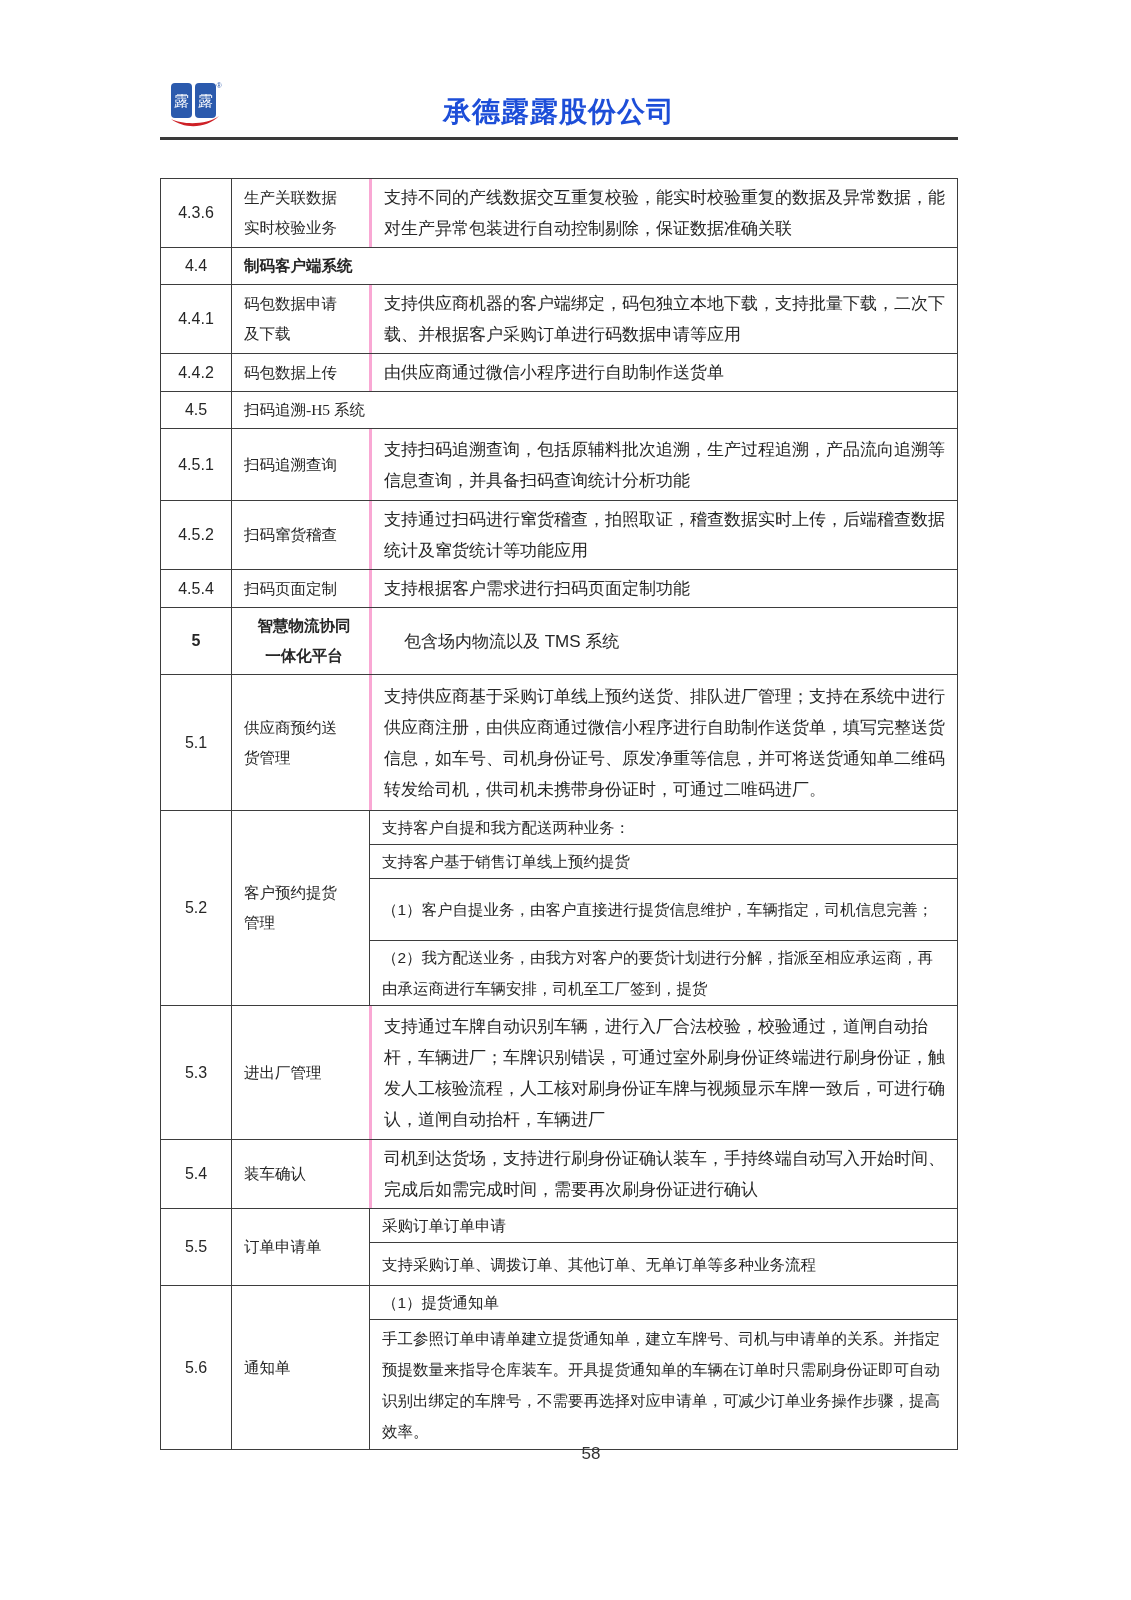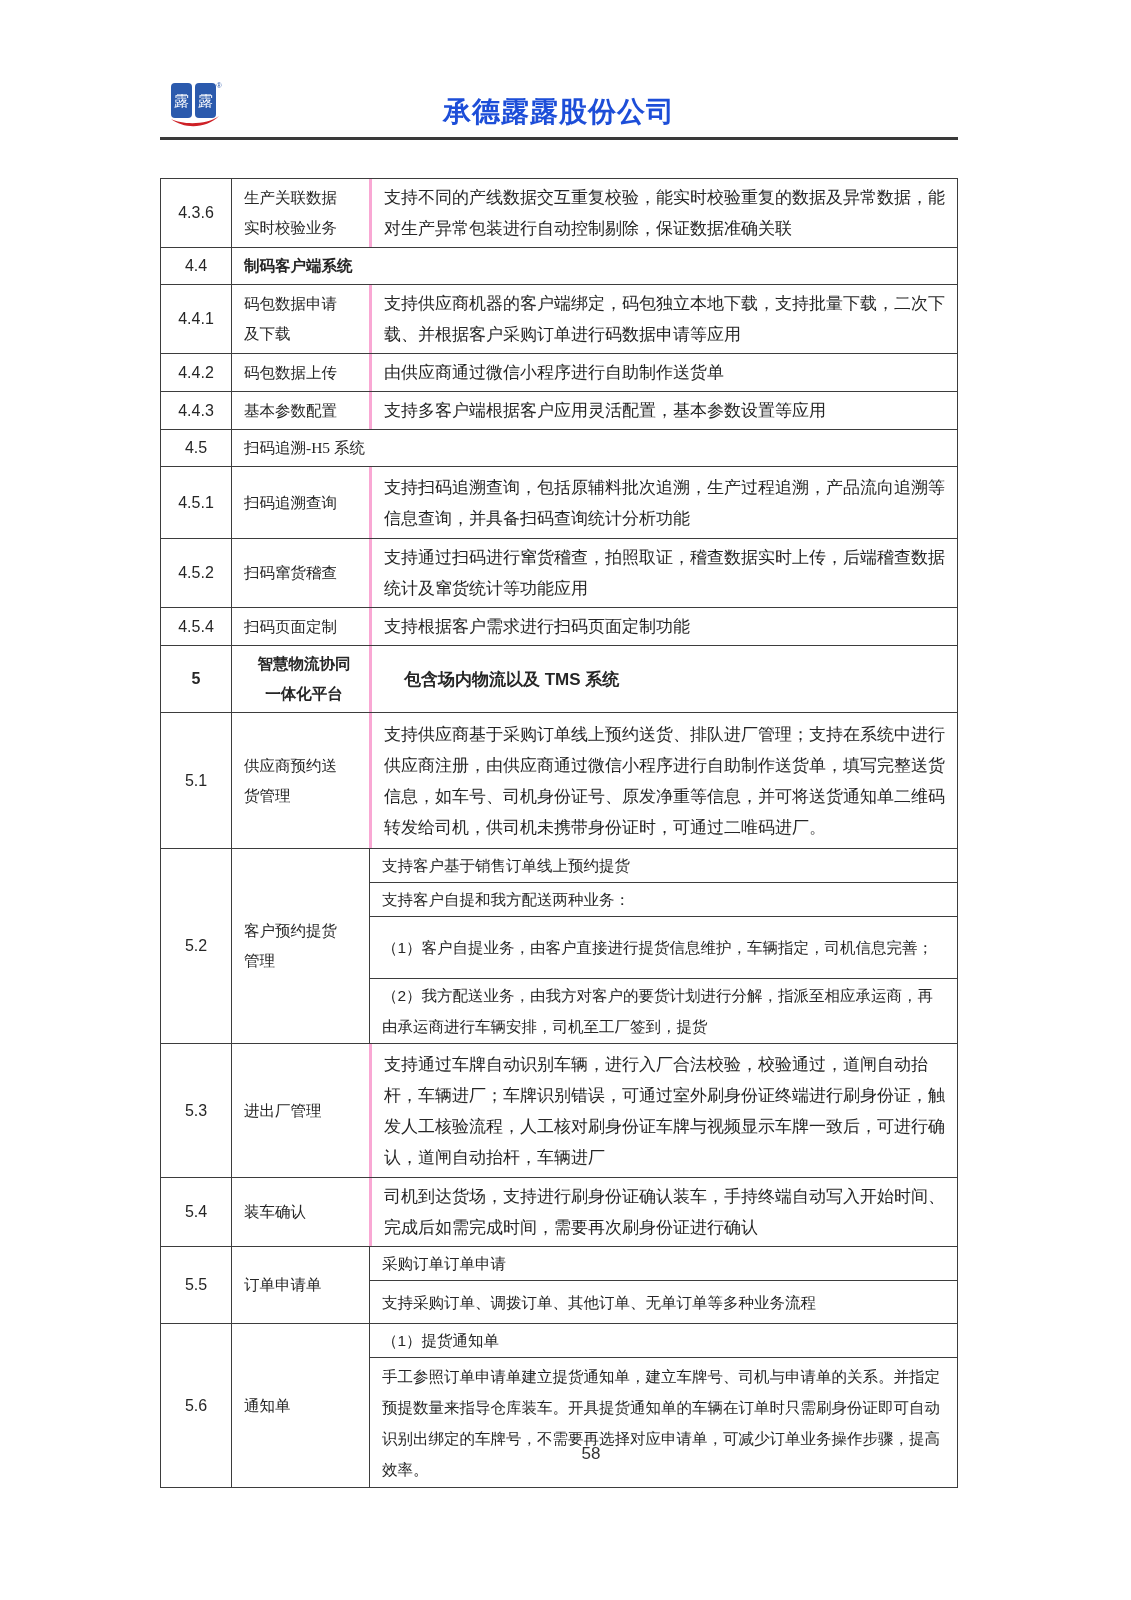--- a/index.html
+++ b/index.html
@@ -25,21 +25,21 @@
   .cm{flex:1;border-left:1px solid #3d3d3d;display:flex;align-items:center;
       padding:3px 8px 3px 12px;font-size:15.5px;line-height:30px;box-sizing:border-box;font-family:Liberation Serif, serif;}
   .c3{flex:1;border-left:3px solid #f9a8d4;display:flex;align-items:center;
       padding:3px 10px 3px 12px;font-size:17px;line-height:31px;white-space:pre-line;box-sizing:border-box;}
   .c3m{flex:1;border-left:1px solid #3d3d3d;display:flex;flex-direction:column;box-sizing:border-box;}
   .sub{display:flex;align-items:center;padding:1px 10px 1px 12px;font-size:15.5px;line-height:31px;
        border-top:1px solid #3d3d3d;white-space:pre-line;box-sizing:border-box;}
   .sub:first-child{border-top:none;}
   .bold{font-weight:700;}
   .center{justify-content:center;text-align:center;padding-left:15px;}
-  .indent{padding-left:32px;font-weight:bold;}
+  .indent{padding-left:32px;}
   .h31{min-height:31px}.h33{min-height:33px}.h37{min-height:37px}.h56{min-height:56px}
   .h65{min-height:65px}.h66{min-height:66px}.h71{min-height:71px}
   .h133{min-height:133px}.h135{min-height:135px}
   
   .footer{position:absolute;left:160px;top:1444px;width:862px;text-align:center;font-size:17px;color:#333333;}
 </style>
 </head>
 <body>
 
 <div class="page">
@@ -77,25 +77,20 @@
 及下载</div>
       <div class="c3">支持供应商机器的客户端绑定，码包独立本地下载，支持批量下载，二次下载、并根据客户采购订单进行码数据申请等应用</div>
     </div>
 
     <div class="row h33">
       <div class="c1">4.4.2</div>
       <div class="c2">码包数据上传</div>
       <div class="c3">由供应商通过微信小程序进行自助制作送货单</div>
     </div>
 
-    <div class="row h37">
-      <div class="c1">4.4.3</div>
-      <div class="c2">基本参数配置</div>
-      <div class="c3">支持多客户端根据客户应用灵活配置，基本参数设置等应用</div>
-    </div>
 
     <div class="row h31">
       <div class="c1">4.5</div>
       <div class="cm">扫码追溯-H5 系统</div>
     </div>
 
     <div class="row h71">
       <div class="c1">4.5.1</div>
       <div class="c2">扫码追溯查询</div>
       <div class="c3">支持扫码追溯查询，包括原辅料批次追溯，生产过程追溯，产品流向追溯等信息查询，并具备扫码查询统计分析功能</div>
@@ -125,22 +120,22 @@
       <div class="c2">供应商预约送
 货管理</div>
       <div class="c3">支持供应商基于采购订单线上预约送货、排队进厂管理；支持在系统中进行供应商注册，由供应商通过微信小程序进行自助制作送货单，填写完整送货信息，如车号、司机身份证号、原发净重等信息，并可将送货通知单二维码转发给司机，供司机未携带身份证时，可通过二唯码进厂。</div>
     </div>
 
     <div class="row">
       <div class="c1">5.2</div>
       <div class="c2">客户预约提货
 管理</div>
       <div class="c3m">
+        <div class="sub" style="min-height:31px">支持客户自提和我方配送两种业务：</div>
         <div class="sub" style="min-height:30px">支持客户基于销售订单线上预约提货</div>
-        <div class="sub" style="min-height:31px">支持客户自提和我方配送两种业务：</div>
         <div class="sub" style="min-height:62px">（1）客户自提业务，由客户直接进行提货信息维护，车辆指定，司机信息完善；</div>
         <div class="sub" style="min-height:64px">（2）我方配送业务，由我方对客户的要货计划进行分解，指派至相应承运商，再由承运商进行车辆安排，司机至工厂签到，提货</div>
       </div>
     </div>
 
     <div class="row h133">
       <div class="c1">5.3</div>
       <div class="c2">进出厂管理</div>
       <div class="c3">支持通过车牌自动识别车辆，进行入厂合法校验，校验通过，道闸自动抬杆，车辆进厂；车牌识别错误，可通过室外刷身份证终端进行刷身份证，触发人工核验流程，人工核对刷身份证车牌与视频显示车牌一致后，可进行确认，道闸自动抬杆，车辆进厂</div>
     </div>

